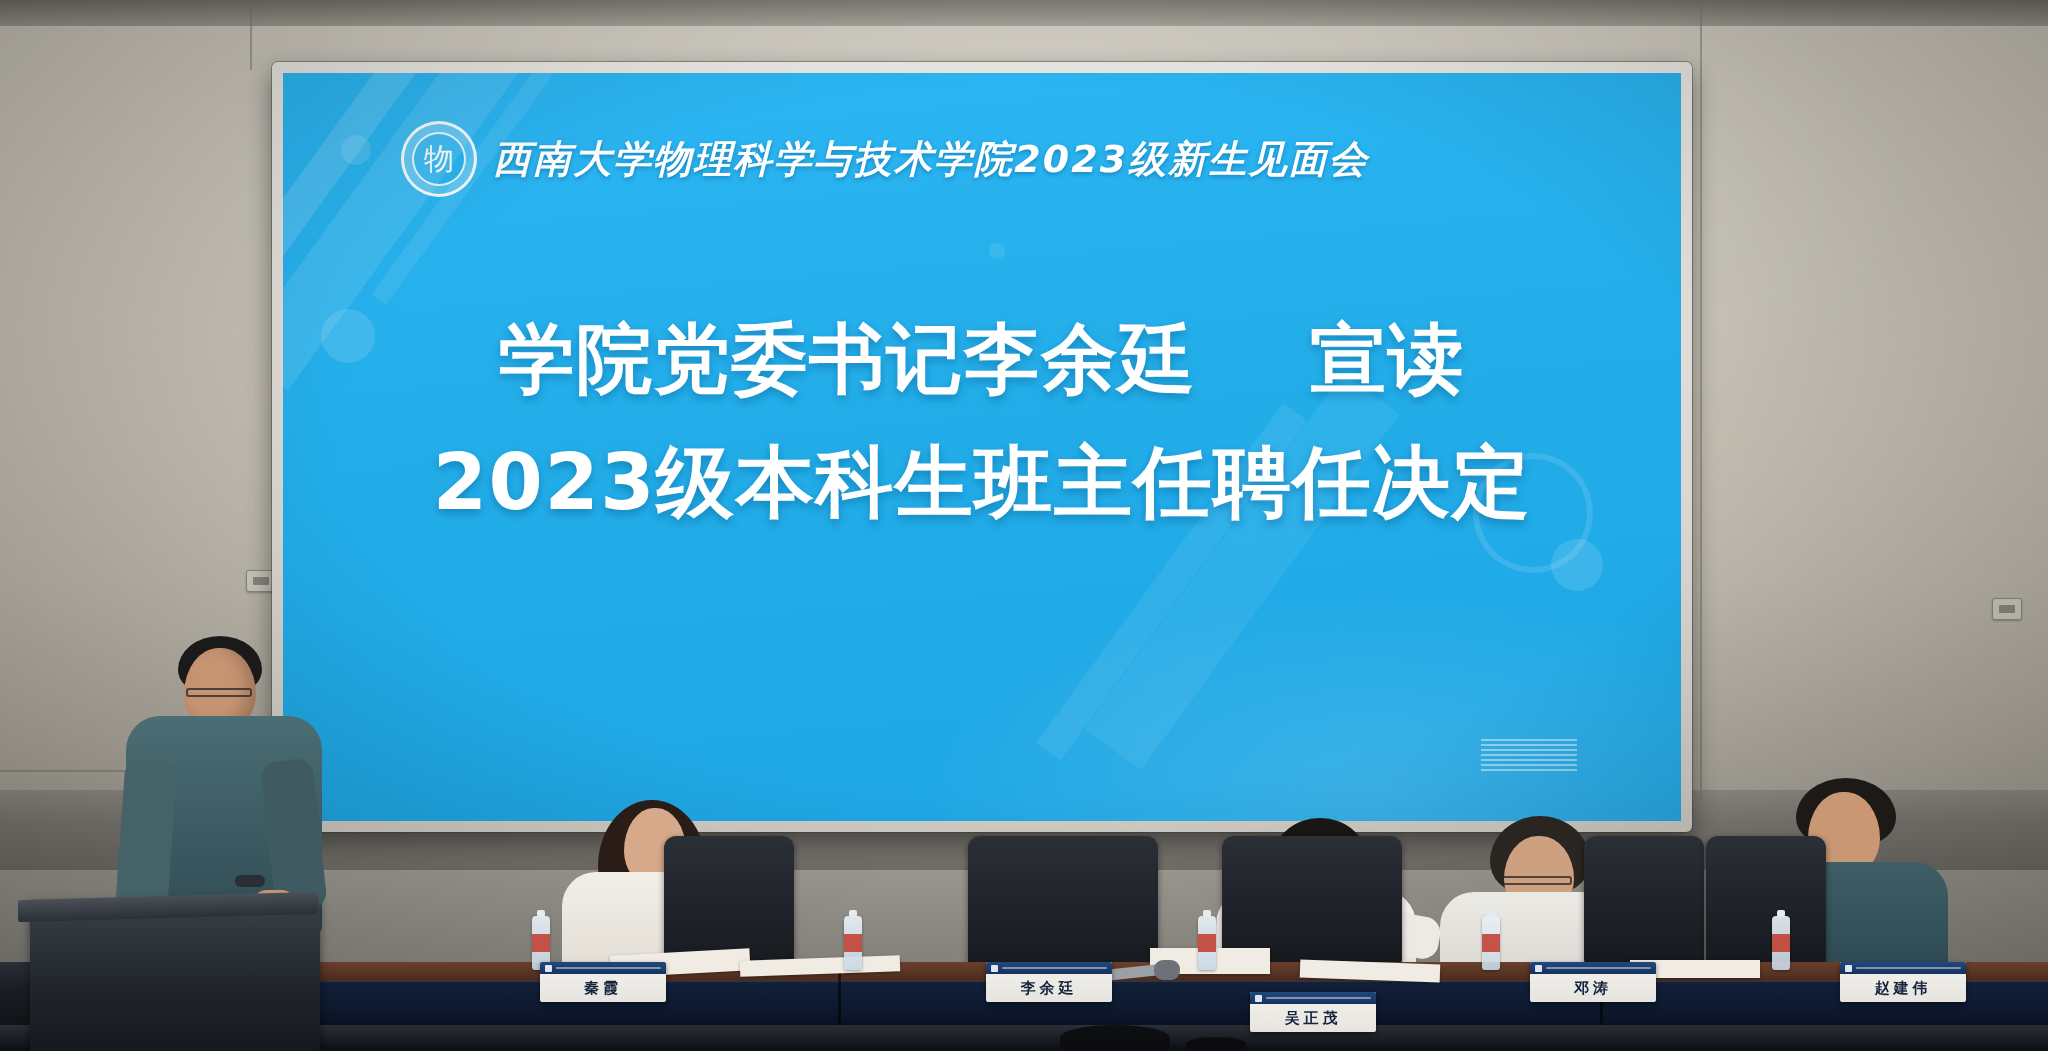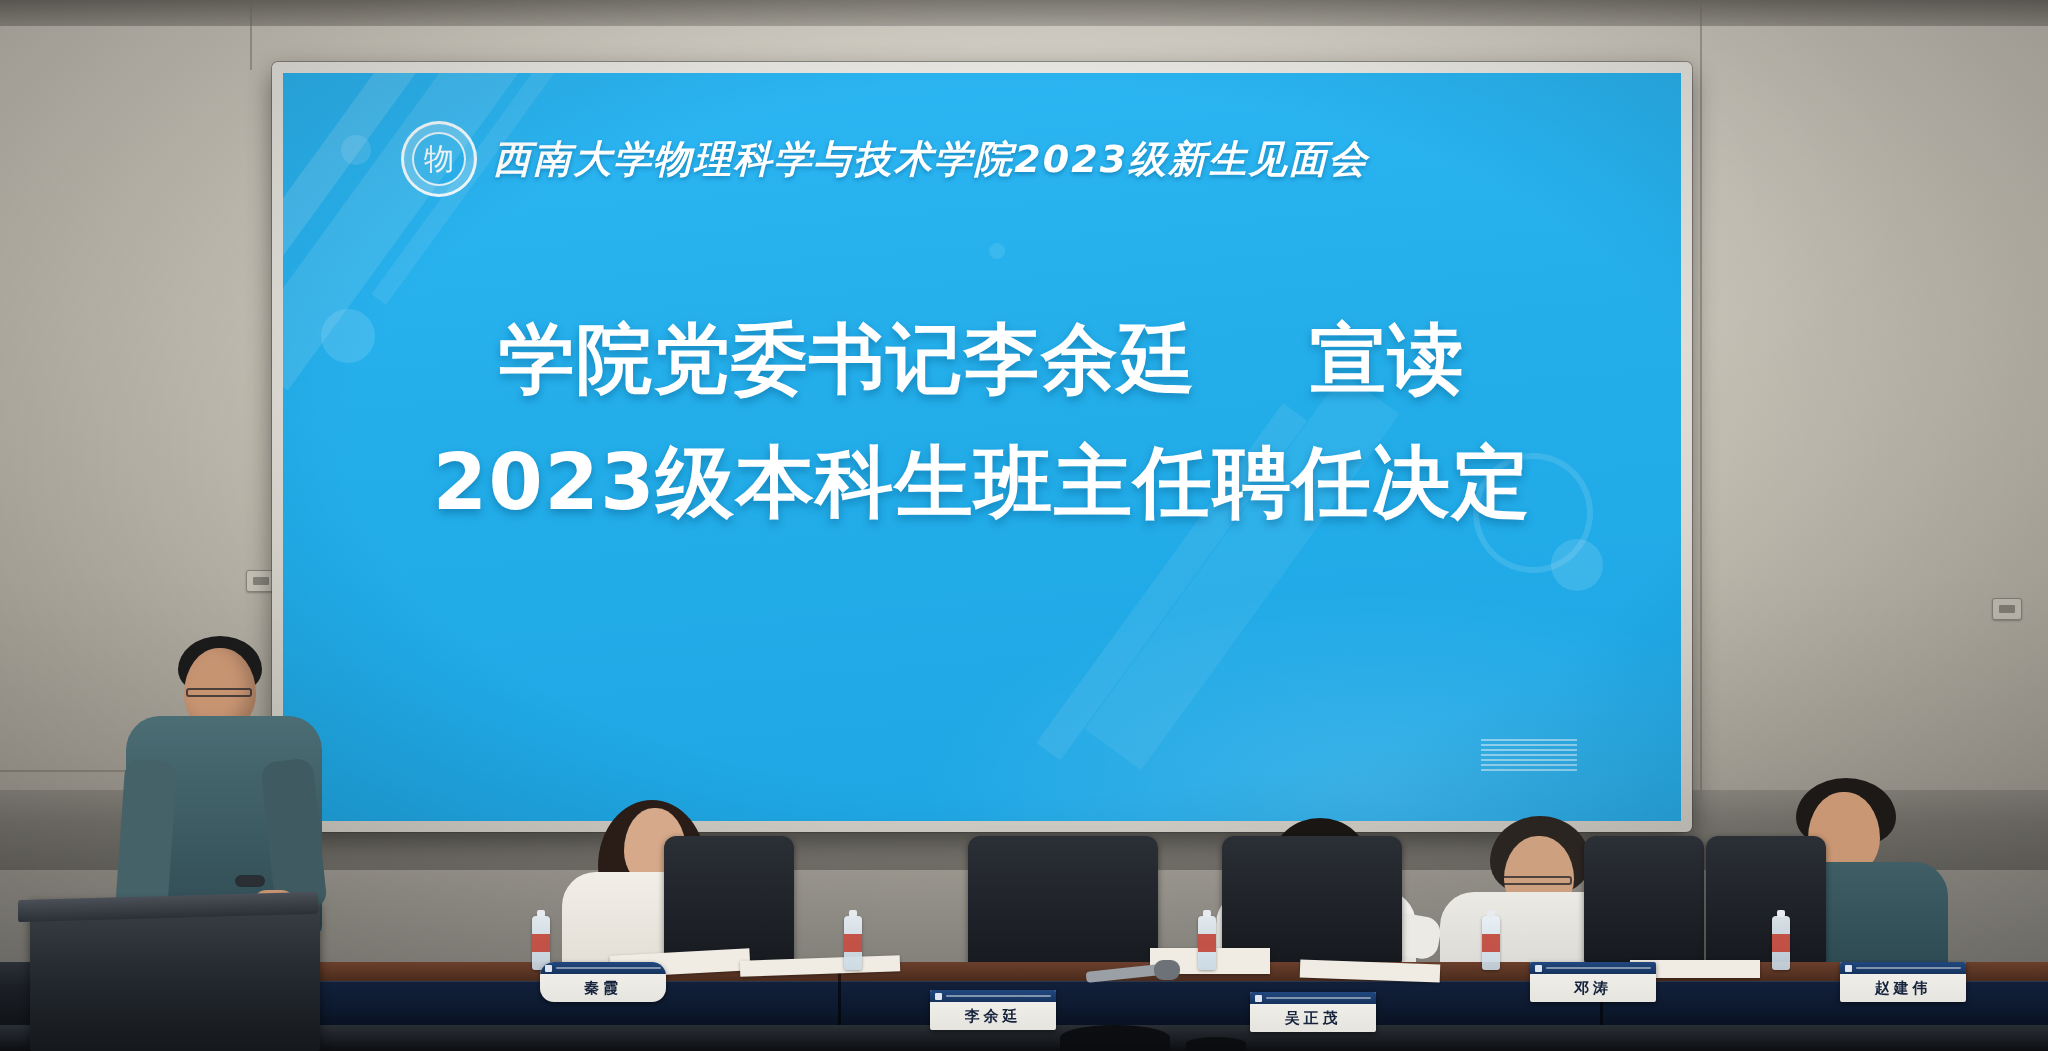--- a/index.html
+++ b/index.html
@@ -269,28 +269,28 @@
   <div class="bottle" style="left:1198px;top:916px;">
       <i></i>
     </div>
   <div class="bottle" style="left:1482px;top:916px;">
       <i></i>
     </div>
   <div class="bottle" style="left:1772px;top:916px;">
       <i></i>
     </div>
 
-  <div class="plate" style="left:540px;top:962px;border-radius:14px;">
+  <div class="plate" style="left:540px;top:962px;">
     <div class="plate-head">
         <i></i>
         <b></b>
       </div>
     <div class="plate-name">秦霞</div>
   </div>
-  <div class="plate" style="left:930px;top:962px;margin-top:28px;">
+  <div class="plate" style="left:986px;top:962px;">
     <div class="plate-head">
         <i></i>
         <b></b>
       </div>
     <div class="plate-name">李余廷</div>
   </div>
   <div class="plate" style="left:1250px;top:992px;">
     <div class="plate-head">
         <i></i>
         <b></b>

